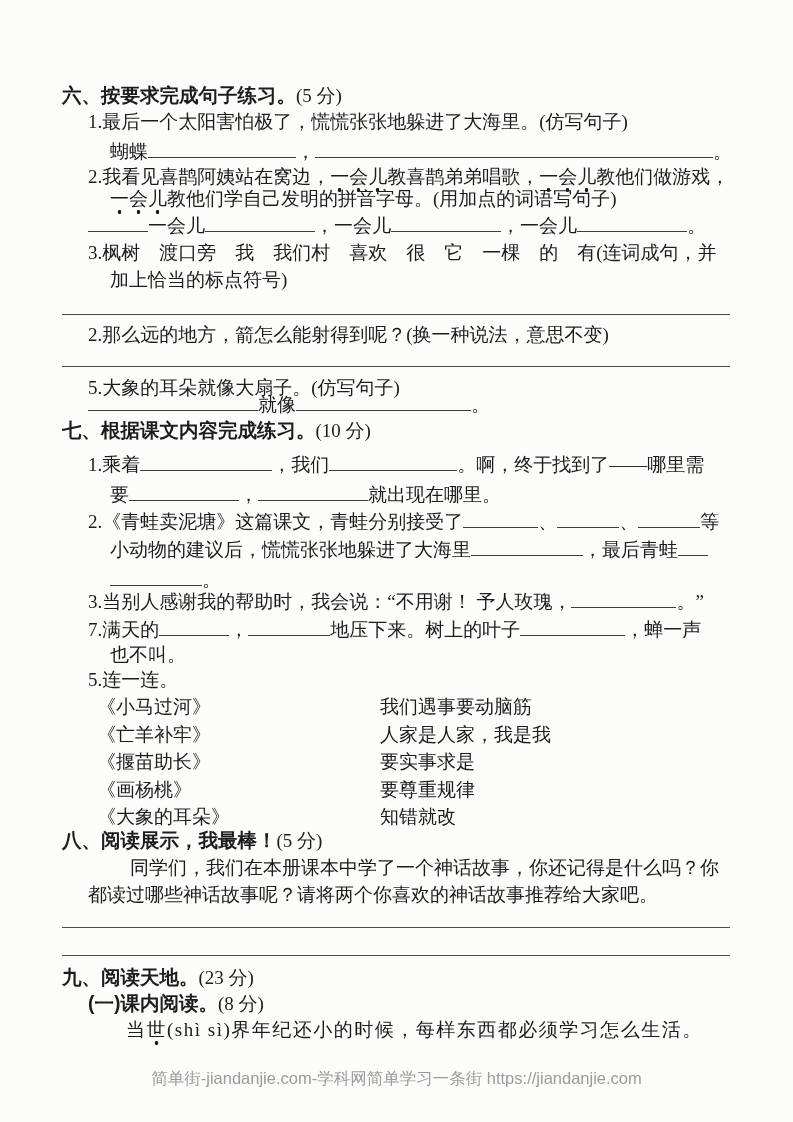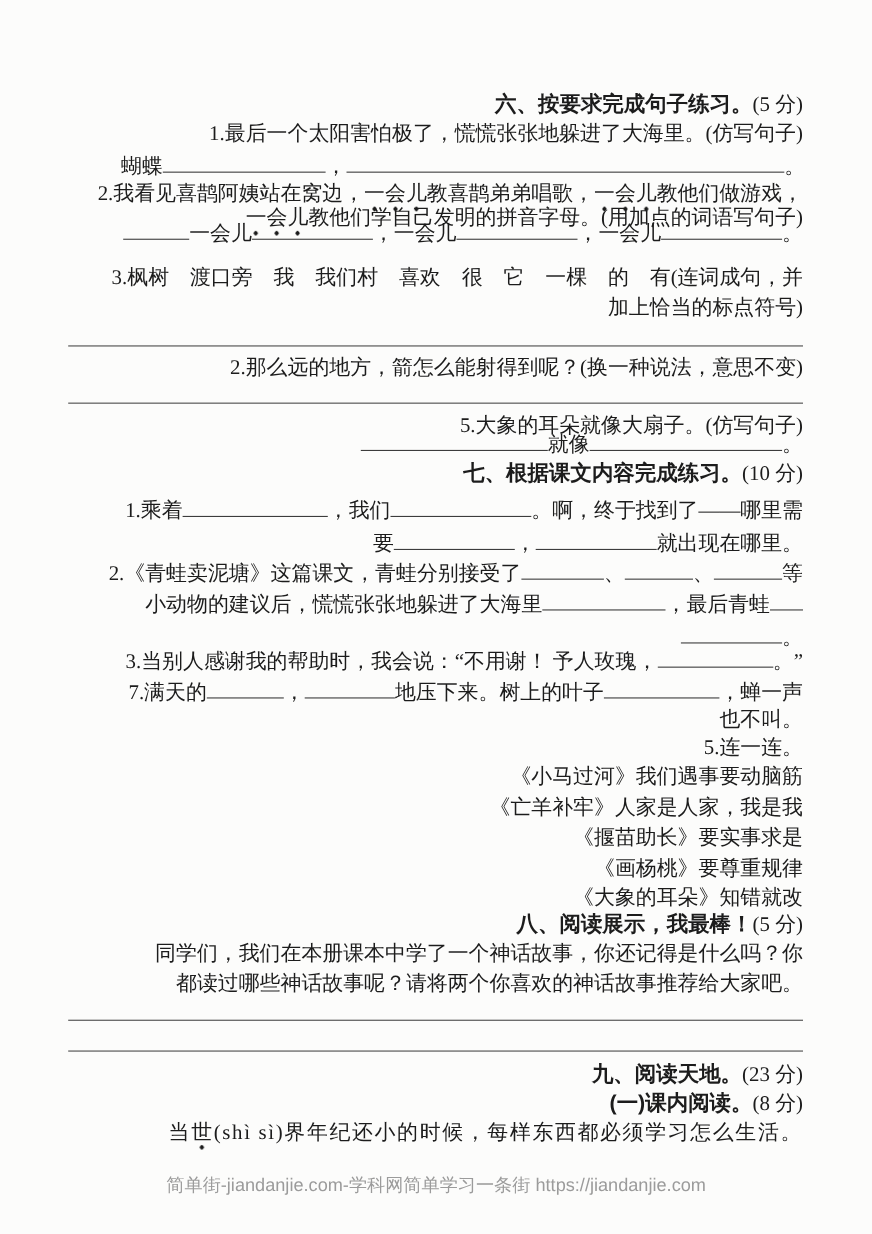--- a/index.html
+++ b/index.html
@@ -9,21 +9,20 @@
     background:#fcfcfb;
     color:#1c1c1c;
     font-family:"Liberation Serif", serif;
     font-size:19px;
     overflow:hidden;
   }
   .row {
     position:absolute; left:62px; right:63px;
     height:24px; line-height:24px;
     white-space:nowrap;
-    text-align:right;
   }
   .in1 { padding-left:26px; }
   .in2 { padding-left:48px; }
   .inp { padding-left:68px; }
   .inm { padding-left:35px; }
   .inpas { padding-left:64px; }
   .hdr { font-family:"Liberation Sans", sans-serif; font-weight:bold; font-size:19.5px; }
   .hdr .score { font-family:"Liberation Serif", serif; font-weight:normal; font-size:19px; }
   .blank {
     display:inline-block; height:15px;
@@ -31,21 +30,21 @@
     vertical-align:baseline;
   }
   .line-row { border-bottom:1.4px solid #4a4a4a; height:20px; }
   .dotted {
     background-image: radial-gradient(circle at center, #1c1c1c 1.7px, transparent 2.1px);
     background-size:19px 6px;
     background-repeat:repeat-x;
     background-position:left bottom;
     padding-bottom:6px;
   }
-  .match-left { display:inline-block; width:283px;margin-left:24px; }
+  .match-left { display:inline-block; width:283px; }
   .kai { letter-spacing:1.5px; }
   .footer {
     position:absolute; left:0; right:0; top:1066px;
     text-align:center;
     font-family:"Liberation Sans", sans-serif;
     font-size:16.5px; color:#9b9b9b;
     height:24px; line-height:24px;
   }
 </style>
 </head>
@@ -61,21 +60,21 @@
 <div class="row in2" style="top:140px">
   <span>蝴蝶</span><span class="blank" style="width:148px"></span><span>，</span><span class="blank" style="width:398px"></span><span>。</span>
 </div>
 
 <div class="row in1" style="top:165px">
   <span>2.我看见喜鹊阿姨站在窝边，</span><span class="dotted">一会儿</span><span>教喜鹊弟弟唱歌，</span><span class="dotted">一会儿</span><span>教他们做游戏，</span>
 </div>
 <div class="row in2" style="top:187px">
   <span class="dotted">一会儿</span><span>教他们学自己发明的拼音字母。(用加点的词语写句子)</span>
 </div>
-<div class="row in1" style="top:201px">
+<div class="row in1" style="top:214px">
   <span class="blank" style="width:60px"></span><span>一会儿</span><span class="blank" style="width:110px"></span><span>，一会儿</span><span class="blank" style="width:110px"></span><span>，一会儿</span><span class="blank" style="width:110px"></span><span>。</span>
 </div>
 
 <div class="row in1" style="top:241px">
   <span>3.枫树　渡口旁　我　我们村　喜欢　很　它　一棵　的　有(连词成句，并</span>
 </div>
 <div class="row in2" style="top:268px">
   <span>加上恰当的标点符号)</span>
 </div>
 <div class="row in1 line-row" style="top:295px"></div>

